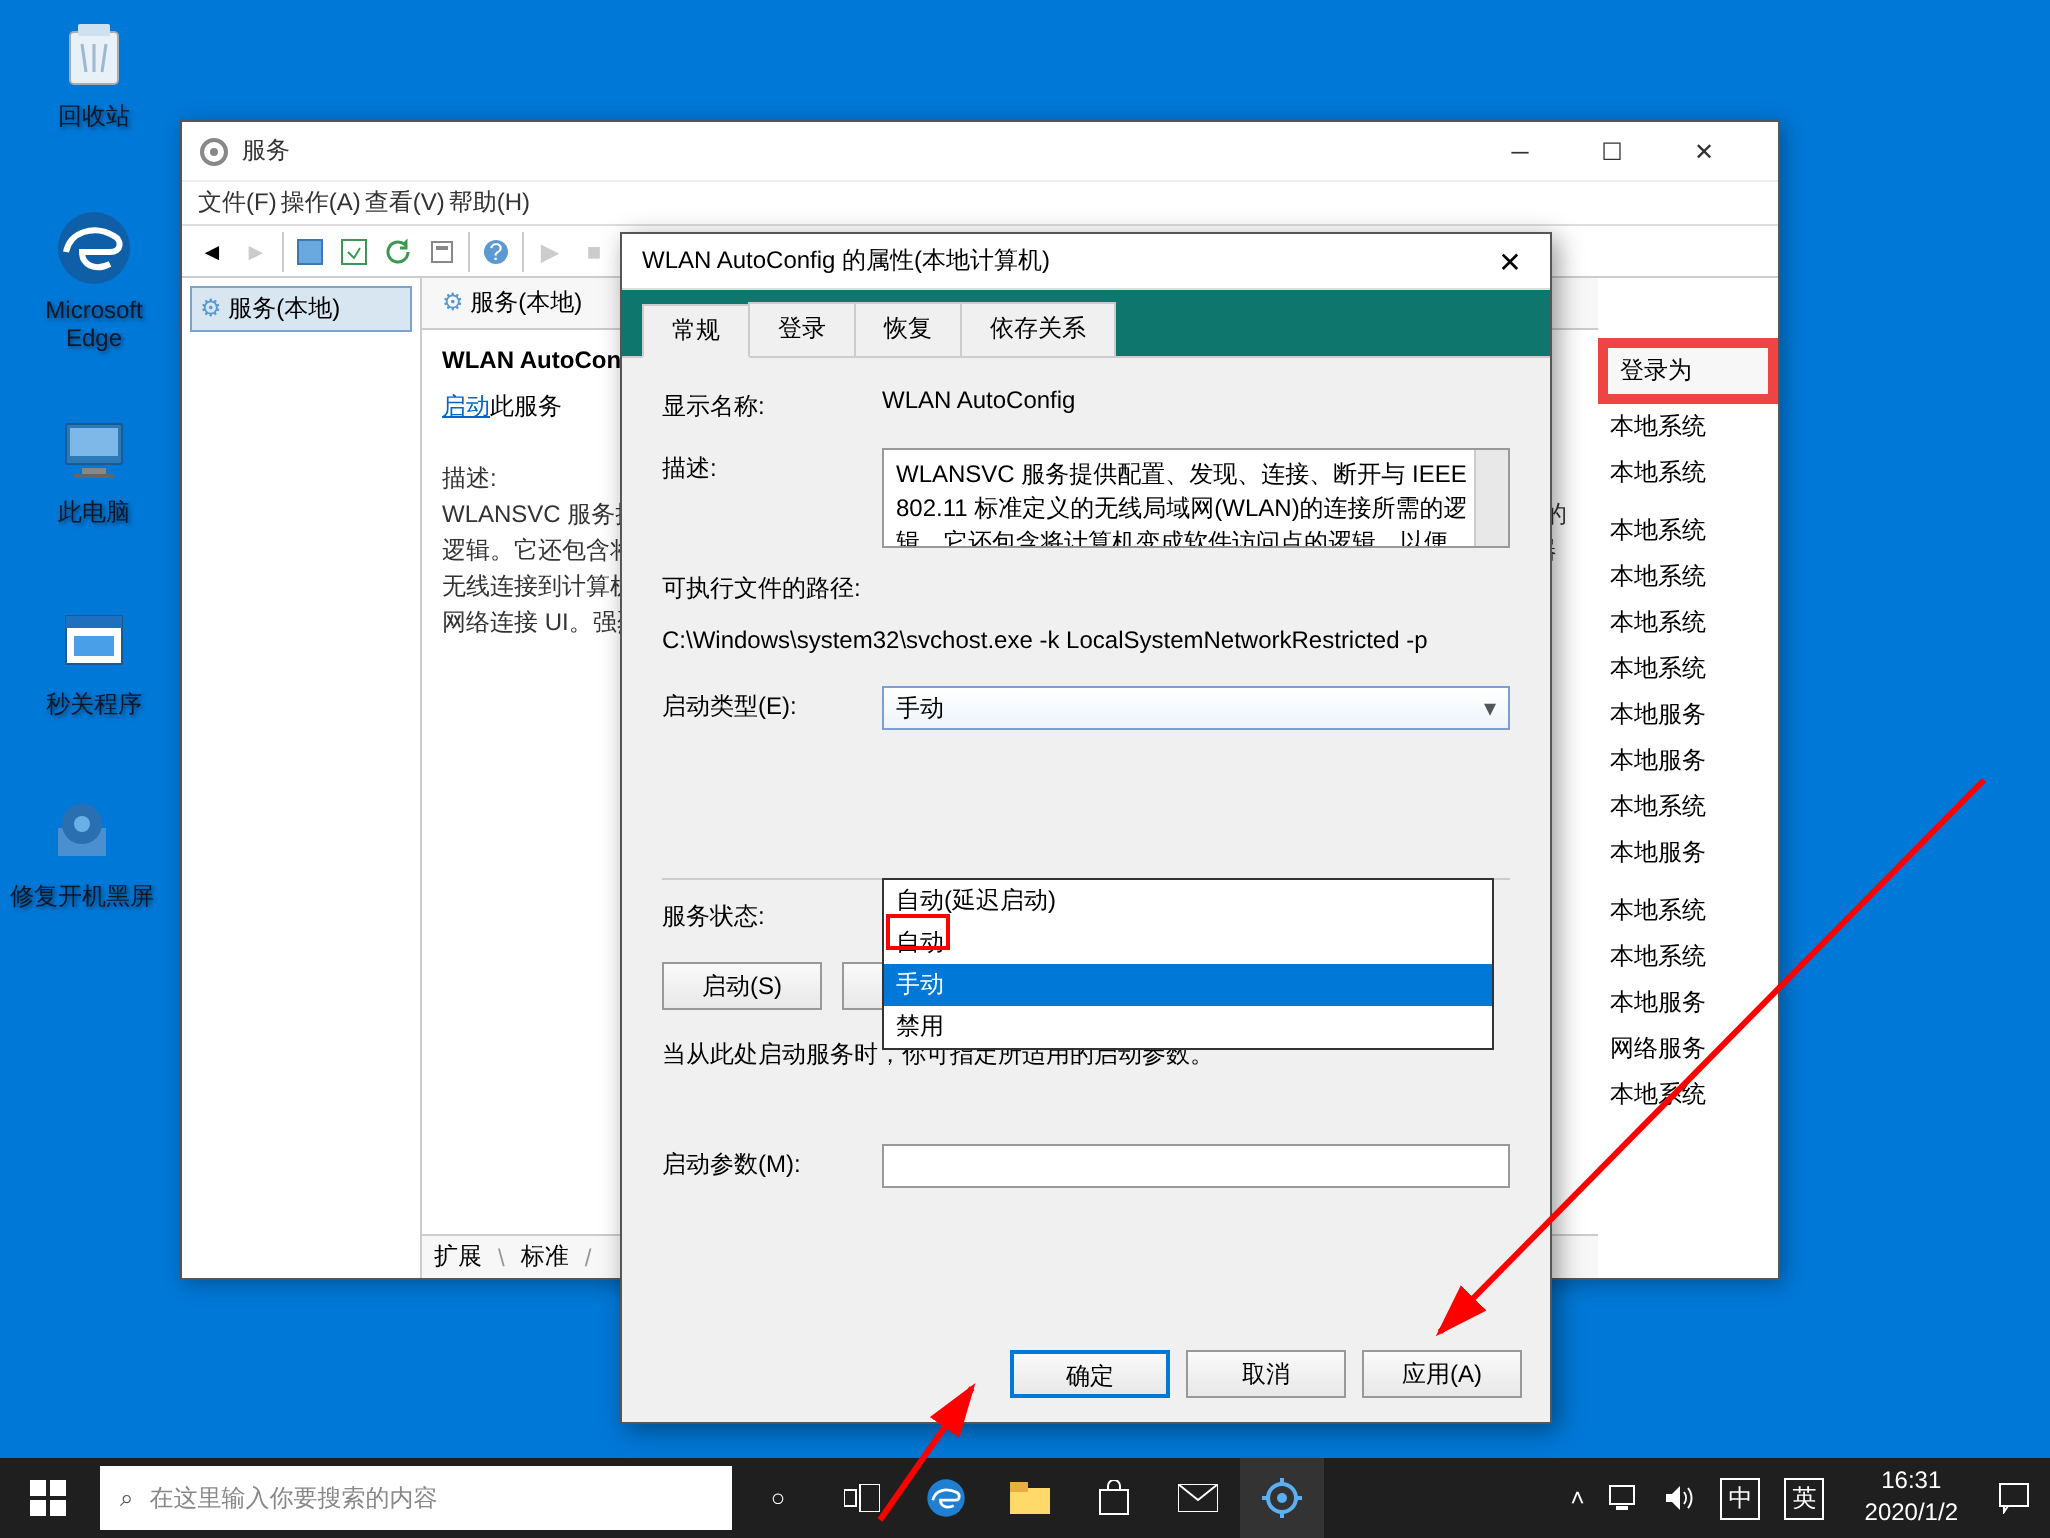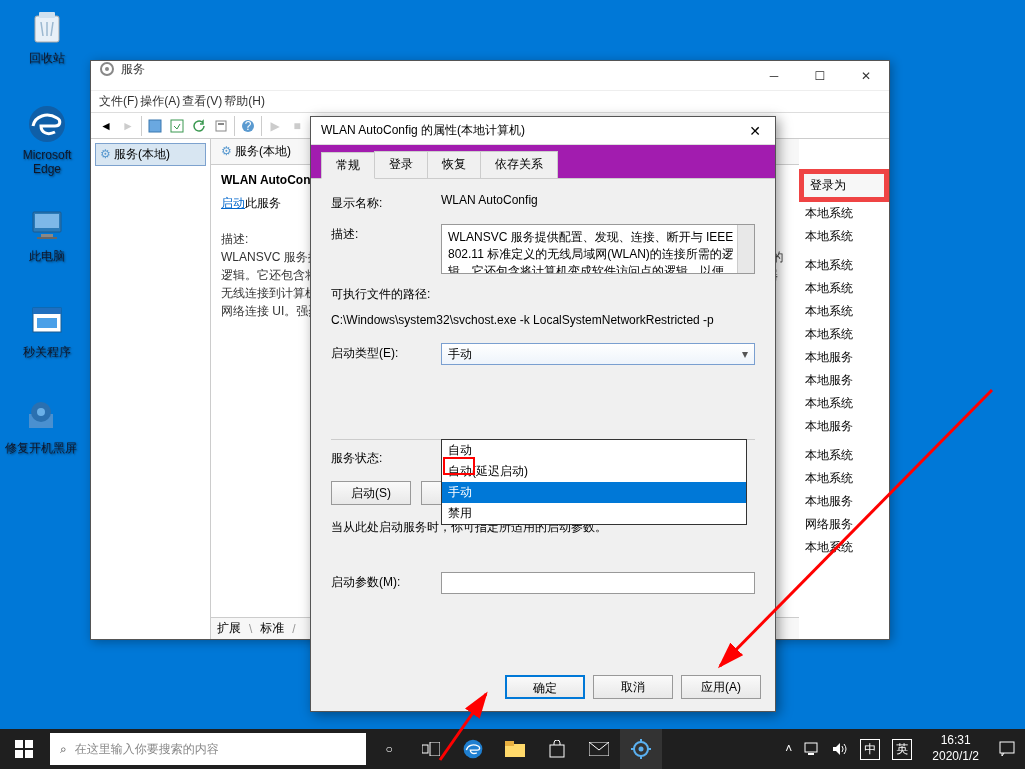--- a/index.html
+++ b/index.html
@@ -2,21 +2,21 @@
 <html><head>
 <meta charset="utf-8">
 <style>
 *{box-sizing:border-box;margin:0;padding:0;font-family:"Microsoft YaHei","Segoe UI",sans-serif;font-size:12px}
 body{background:#0078d7;width:1025px;height:769px;overflow:hidden;position:relative}
 .desktop-icon{position:absolute;width:74px;text-align:center;color:#0f172a;cursor:pointer}
 .desktop-icon .icn{width:40px;height:40px;margin:0 auto 4px;display:flex;align-items:center;justify-content:center}
 .desktop-icon .lbl{font-size:12px;text-shadow:1px 1px 2px rgba(0,0,0,.5)}
 .di1{left:10px;top:6px}.di2{left:10px;top:104px}.di3{left:10px;top:204px}.di4{left:10px;top:300px}.di5{left:4px;top:396px}
 .services-window{position:absolute;left:90px;top:60px;width:800px;height:580px;background:#fff;border:1px solid #555;box-shadow:2px 2px 10px rgba(0,0,0,.3)}
-.titlebar{height:30px;background:#fff;display:flex;padding:0 0 0 8px;border-bottom:1px solid #eee}
+.titlebar{height:30px;background:#fff;display:flex;align-items:center;padding:0 14px 0 8px;border-bottom:1px solid #eee}
 .titlebar .ticon{width:16px;height:16px;margin-right:6px}
 .titlebar .ttext{flex:1;color:#333}
 .titlebar .winbtns{display:flex}
 .titlebar .winbtn{width:46px;height:30px;display:flex;align-items:center;justify-content:center;color:#333}
 .menubar{height:22px;padding:2px 8px;display:flex;gap:2px;border-bottom:1px solid #ddd}
 .menubar span{color:#333}
 .toolbar{height:26px;border-bottom:1px solid #ccc;display:flex;align-items:center;padding:0 4px;gap:0}
 .toolbar .tbtn{width:22px;height:22px;display:flex;align-items:center;justify-content:center;border:1px solid transparent}
 .toolbar .sep{width:1px;height:20px;background:#ccc;margin:0 2px}
 .svc-body{display:flex;height:calc(100% - 78px)}
@@ -29,21 +29,21 @@
 .svc-detail .lnk{color:#0066cc;text-decoration:underline;cursor:pointer}
 .svc-detail .desc{margin-top:18px;line-height:1.5;color:#333}
 .svc-tabs{height:22px;border-top:1px solid #ccc;padding:0 6px;display:flex;align-items:center;gap:8px;background:#f7f7f7}
 .svc-right{width:90px;padding-top:30px}
 .svc-right .col-hdr{background:#f7f7f7;border:5px solid #ef4444;padding:3px 6px}
 .svc-right .cell{padding:3px 6px}
 .props-dialog{position:absolute;left:310px;top:116px;width:466px;height:596px;background:#f0f0f0;border:1px solid #555;box-shadow:3px 3px 12px rgba(0,0,0,.4)}
 .props-title{height:28px;background:#fff;display:flex;align-items:center;padding:0 0 0 10px;border-bottom:1px solid #ddd}
 .props-title .pt{flex:1}
 .props-title .xbtn{width:40px;height:28px;display:flex;align-items:center;justify-content:center;font-size:14px}
-.tabs{display:flex;padding:6px 10px 0;border-bottom:1px solid #ccc;background:#a21caf}
+.tabs{display:flex;padding:6px 10px 0;border-bottom:1px solid #ccc;background:#0f766e}
 .tab{padding:4px 14px;border:1px solid #ccc;border-bottom:none;margin-right:-1px;background:#f0f0f0}
 .tab.active{background:#f0f0f0;position:relative;top:1px;border-bottom:1px solid #f0f0f0}
 .props-body{padding:14px 20px}
 .row{display:flex;margin-bottom:12px;align-items:flex-start}
 .row .lab{width:110px;padding-top:2px}
 .row .val{flex:1}
 .descbox{flex:1;height:50px;border:1px solid #999;background:#fff;padding:4px 6px;overflow:hidden;position:relative;line-height:1.4}
 .descbox::after{content:"";position:absolute;right:0;top:0;width:16px;height:100%;background:#e8e8e8;border-left:1px solid #ccc}
 .path{line-height:1.5;margin:8px 0 14px}
 .startup-select{flex:1;height:22px;border:1px solid #7a9fd0;background:linear-gradient(#fff,#eef4fb);padding:2px 6px;position:relative}
@@ -253,22 +253,22 @@
       <div class="descbox">WLANSVC 服务提供配置、发现、连接、断开与 IEEE 802.11 标准定义的无线局域网(WLAN)的连接所需的逻辑。它还包含将计算机变成软件访问点的逻辑，以便</div>
     </div>
     <div>可执行文件的路径:</div>
     <div class="path">C:\Windows\system32\svchost.exe -k LocalSystemNetworkRestricted -p</div>
     <div class="row">
       <div class="lab">启动类型(E):</div>
       <div class="startup-select">手动</div>
     </div>
 
     <div class="dropdown">
+      <div class="opt">自动(延迟启动)</div>
       <div class="opt">自动</div>
-      <div class="opt">自动(延迟启动)</div>
       <div class="opt hl">手动</div>
       <div class="opt">禁用</div>
     </div>
     <div class="redbox"></div>
 
     <div class="hr" style="margin-top:74px"></div>
     <div class="row">
       <div class="lab">服务状态:</div>
       <div class="val">已停止</div>
     </div>

